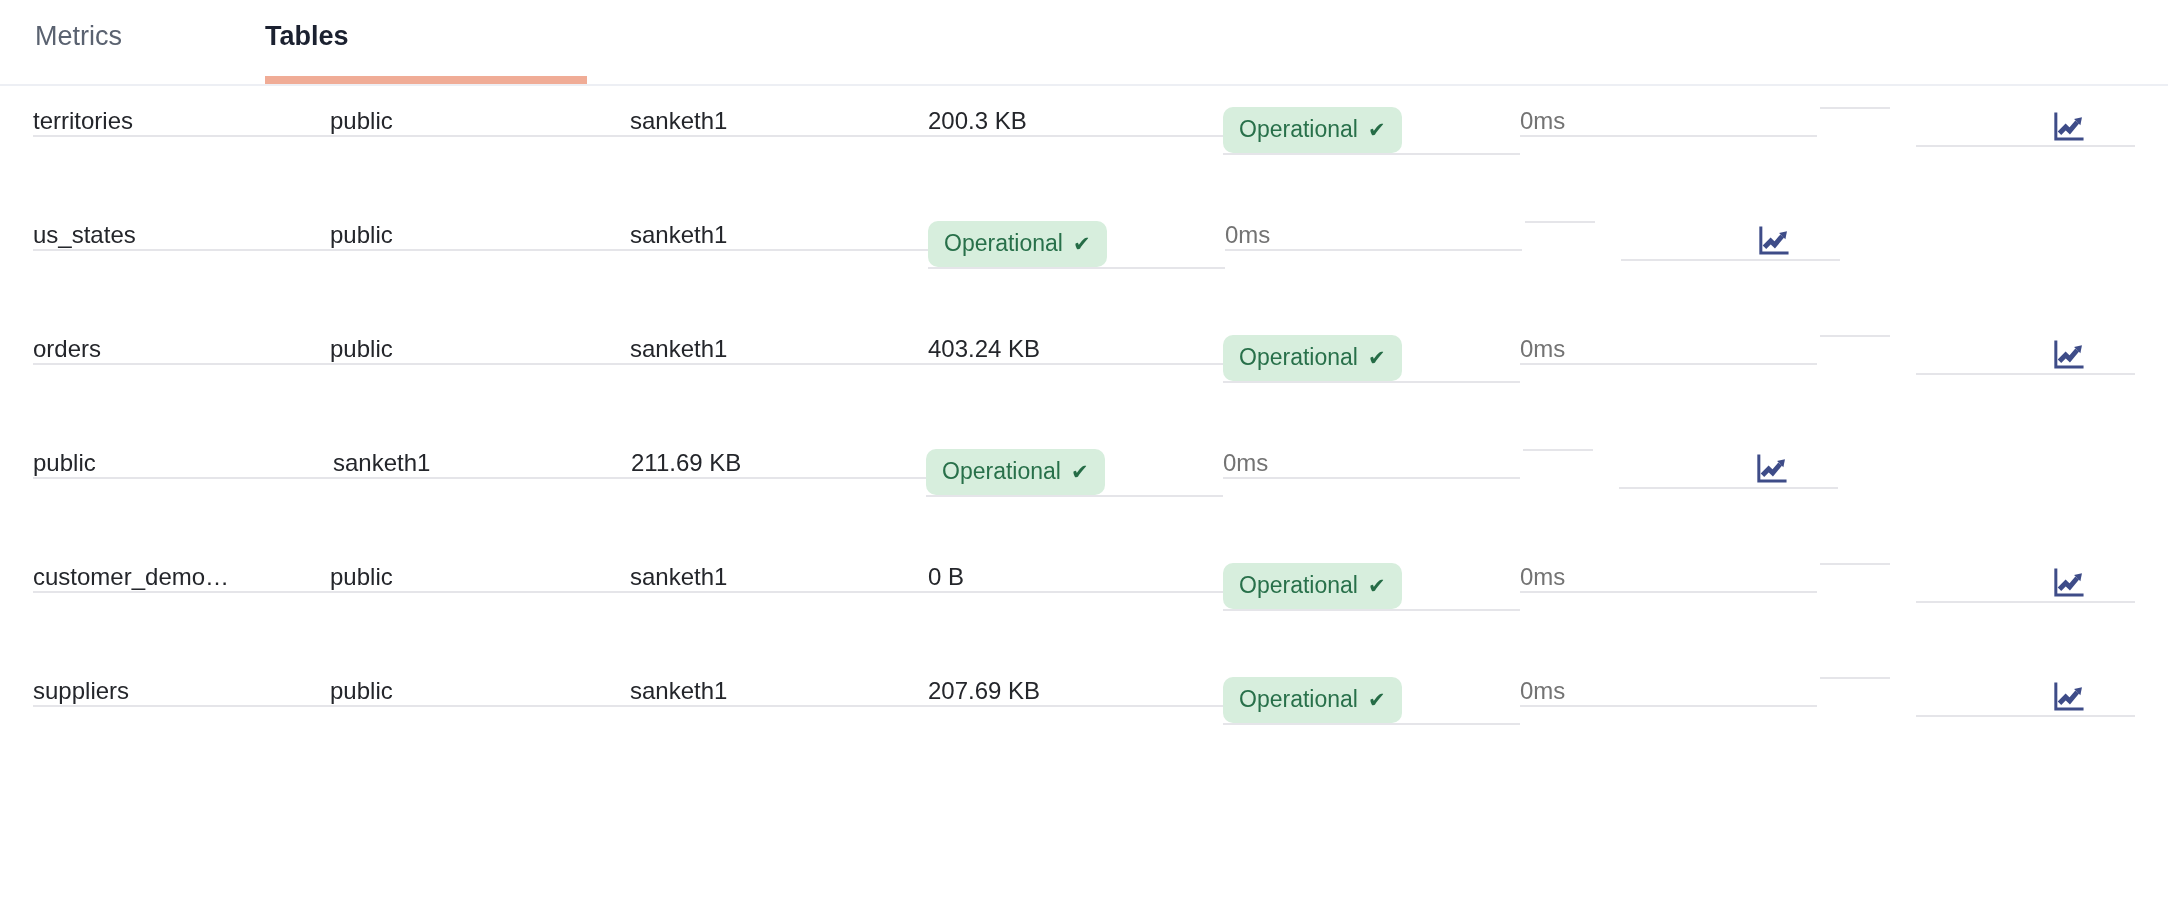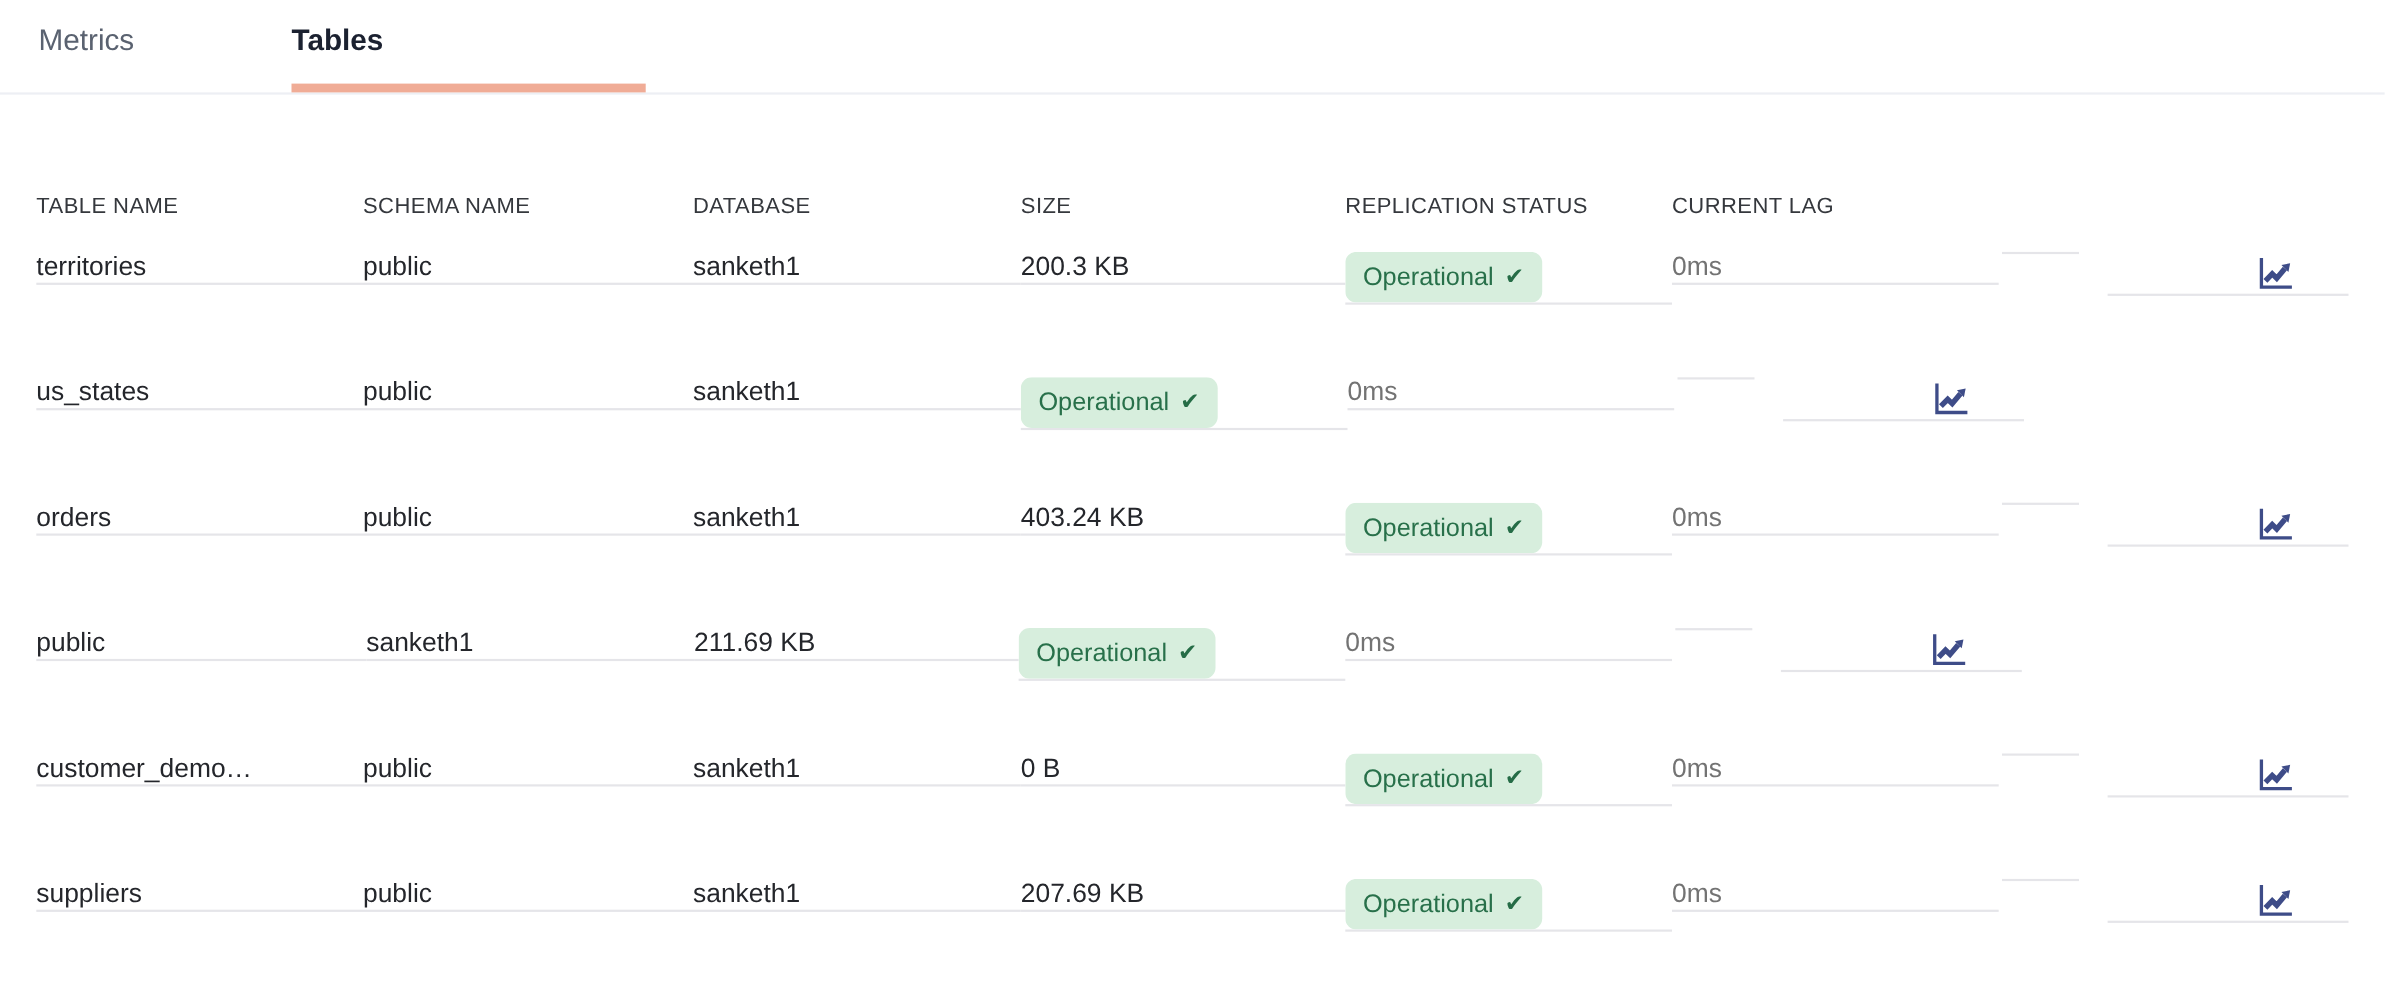--- a/index.html
+++ b/index.html
@@ -111,30 +111,20 @@
     <span>Metrics</span>
   </div>
   <div class="tab tab-tables">
     <span>Tables</span>
     <div class="underline"></div>
   </div>
 </div>
 
 <div class="content">
 
-  <div class="thead">
-    <div class="hcell c1">TABLE NAME</div>
-    <div class="hcell c2">SCHEMA NAME</div>
-    <div class="hcell c3">DATABASE</div>
-    <div class="hcell c4">SIZE</div>
-    <div class="hcell c5">REPLICATION STATUS</div>
-    <div class="hcell c6">CURRENT LAG</div>
-    <div class="hcell c7"></div>
-    <div class="hcell c8"></div>
-  </div>
 
   <div class="rows">
 
     <div class="trow">
       <div class="cell c1">territories</div>
       <div class="cell c2">public</div>
       <div class="cell c3">sanketh1</div>
       <div class="cell c4">200.3 KB</div>
       <div class="cell c5">
         <span class="badge">

